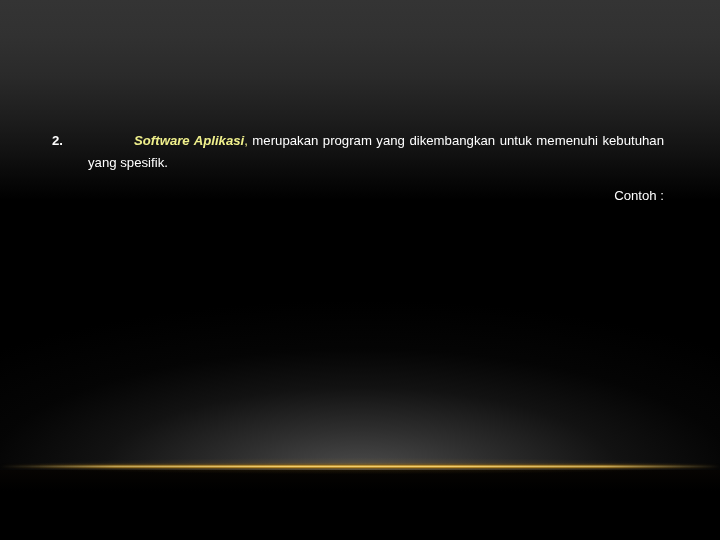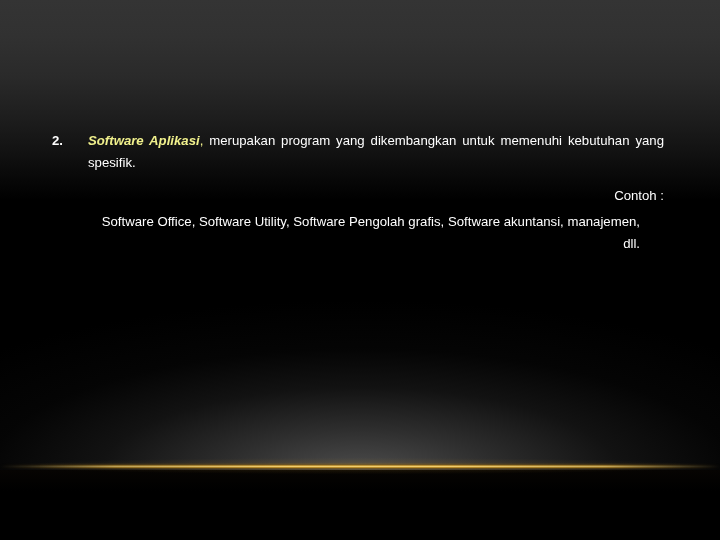--- a/index.html
+++ b/index.html
@@ -131,20 +131,21 @@
     font-weight: bold;
     font-size: 13.2px;
     line-height: 21.5px;
     color: #ffffff;
     text-align: left;
   }
   .kw {
     font-weight: bold;
     font-style: italic;
     color: #f0f08c;
+    margin-left: 46px;
   }
   .kw-punct {
     color: #f0f08c;
   }
 
   .sub-block {
     position: absolute;
     left: 88px;
     width: 576px;
     color: #ffffff;
@@ -169,16 +170,15 @@
   <div class="content">
 
     <div class="body-block">
       <div class="bullet-item">
         <span class="bullet-marker">2.</span><span class="kw">Software Aplikasi</span><span class="kw-punct">,</span><span> merupakan program yang dikembangkan untuk memenuhi kebutuhan yang spesifik.</span>
       </div>
     </div>
 
     <div class="sub-block sub-contoh">Contoh :</div>
 
-    <div class="sub-block sub-examples">Software Office, Software Utility, Software Pengolah grafis, Software akuntansi, manajemen, dll.</div>
 
   </div>
 </div>
 
 </body></html>

